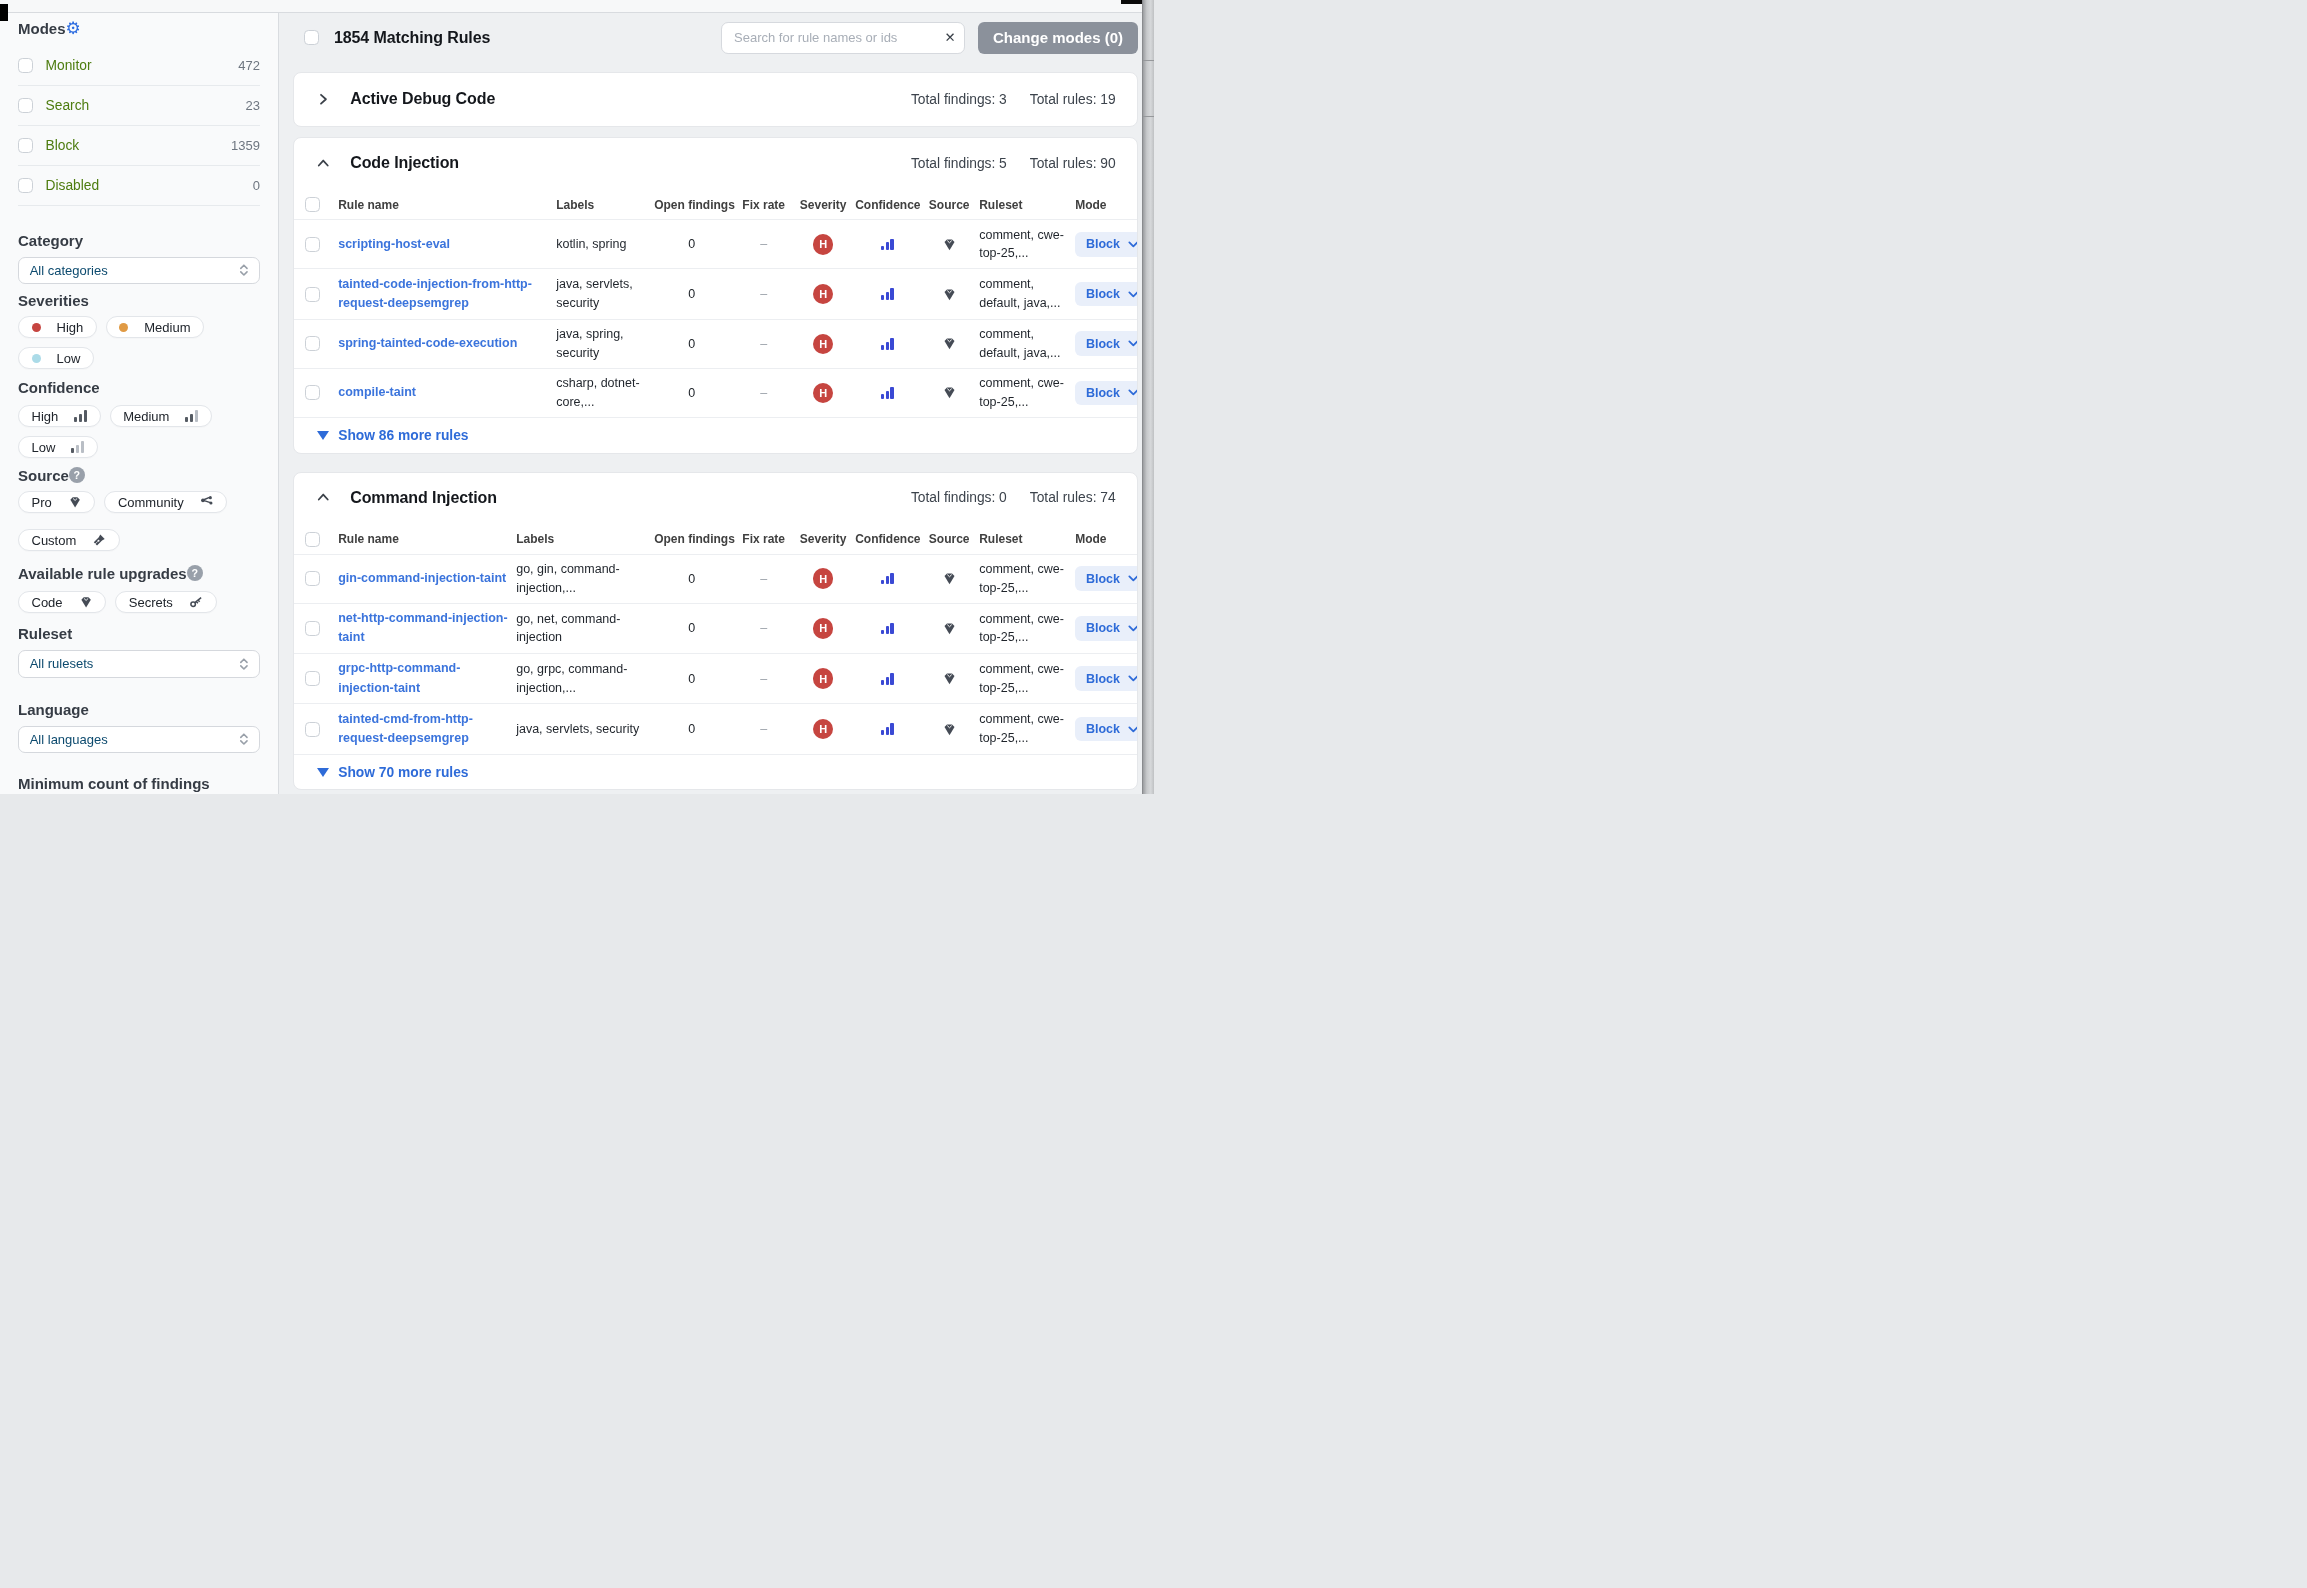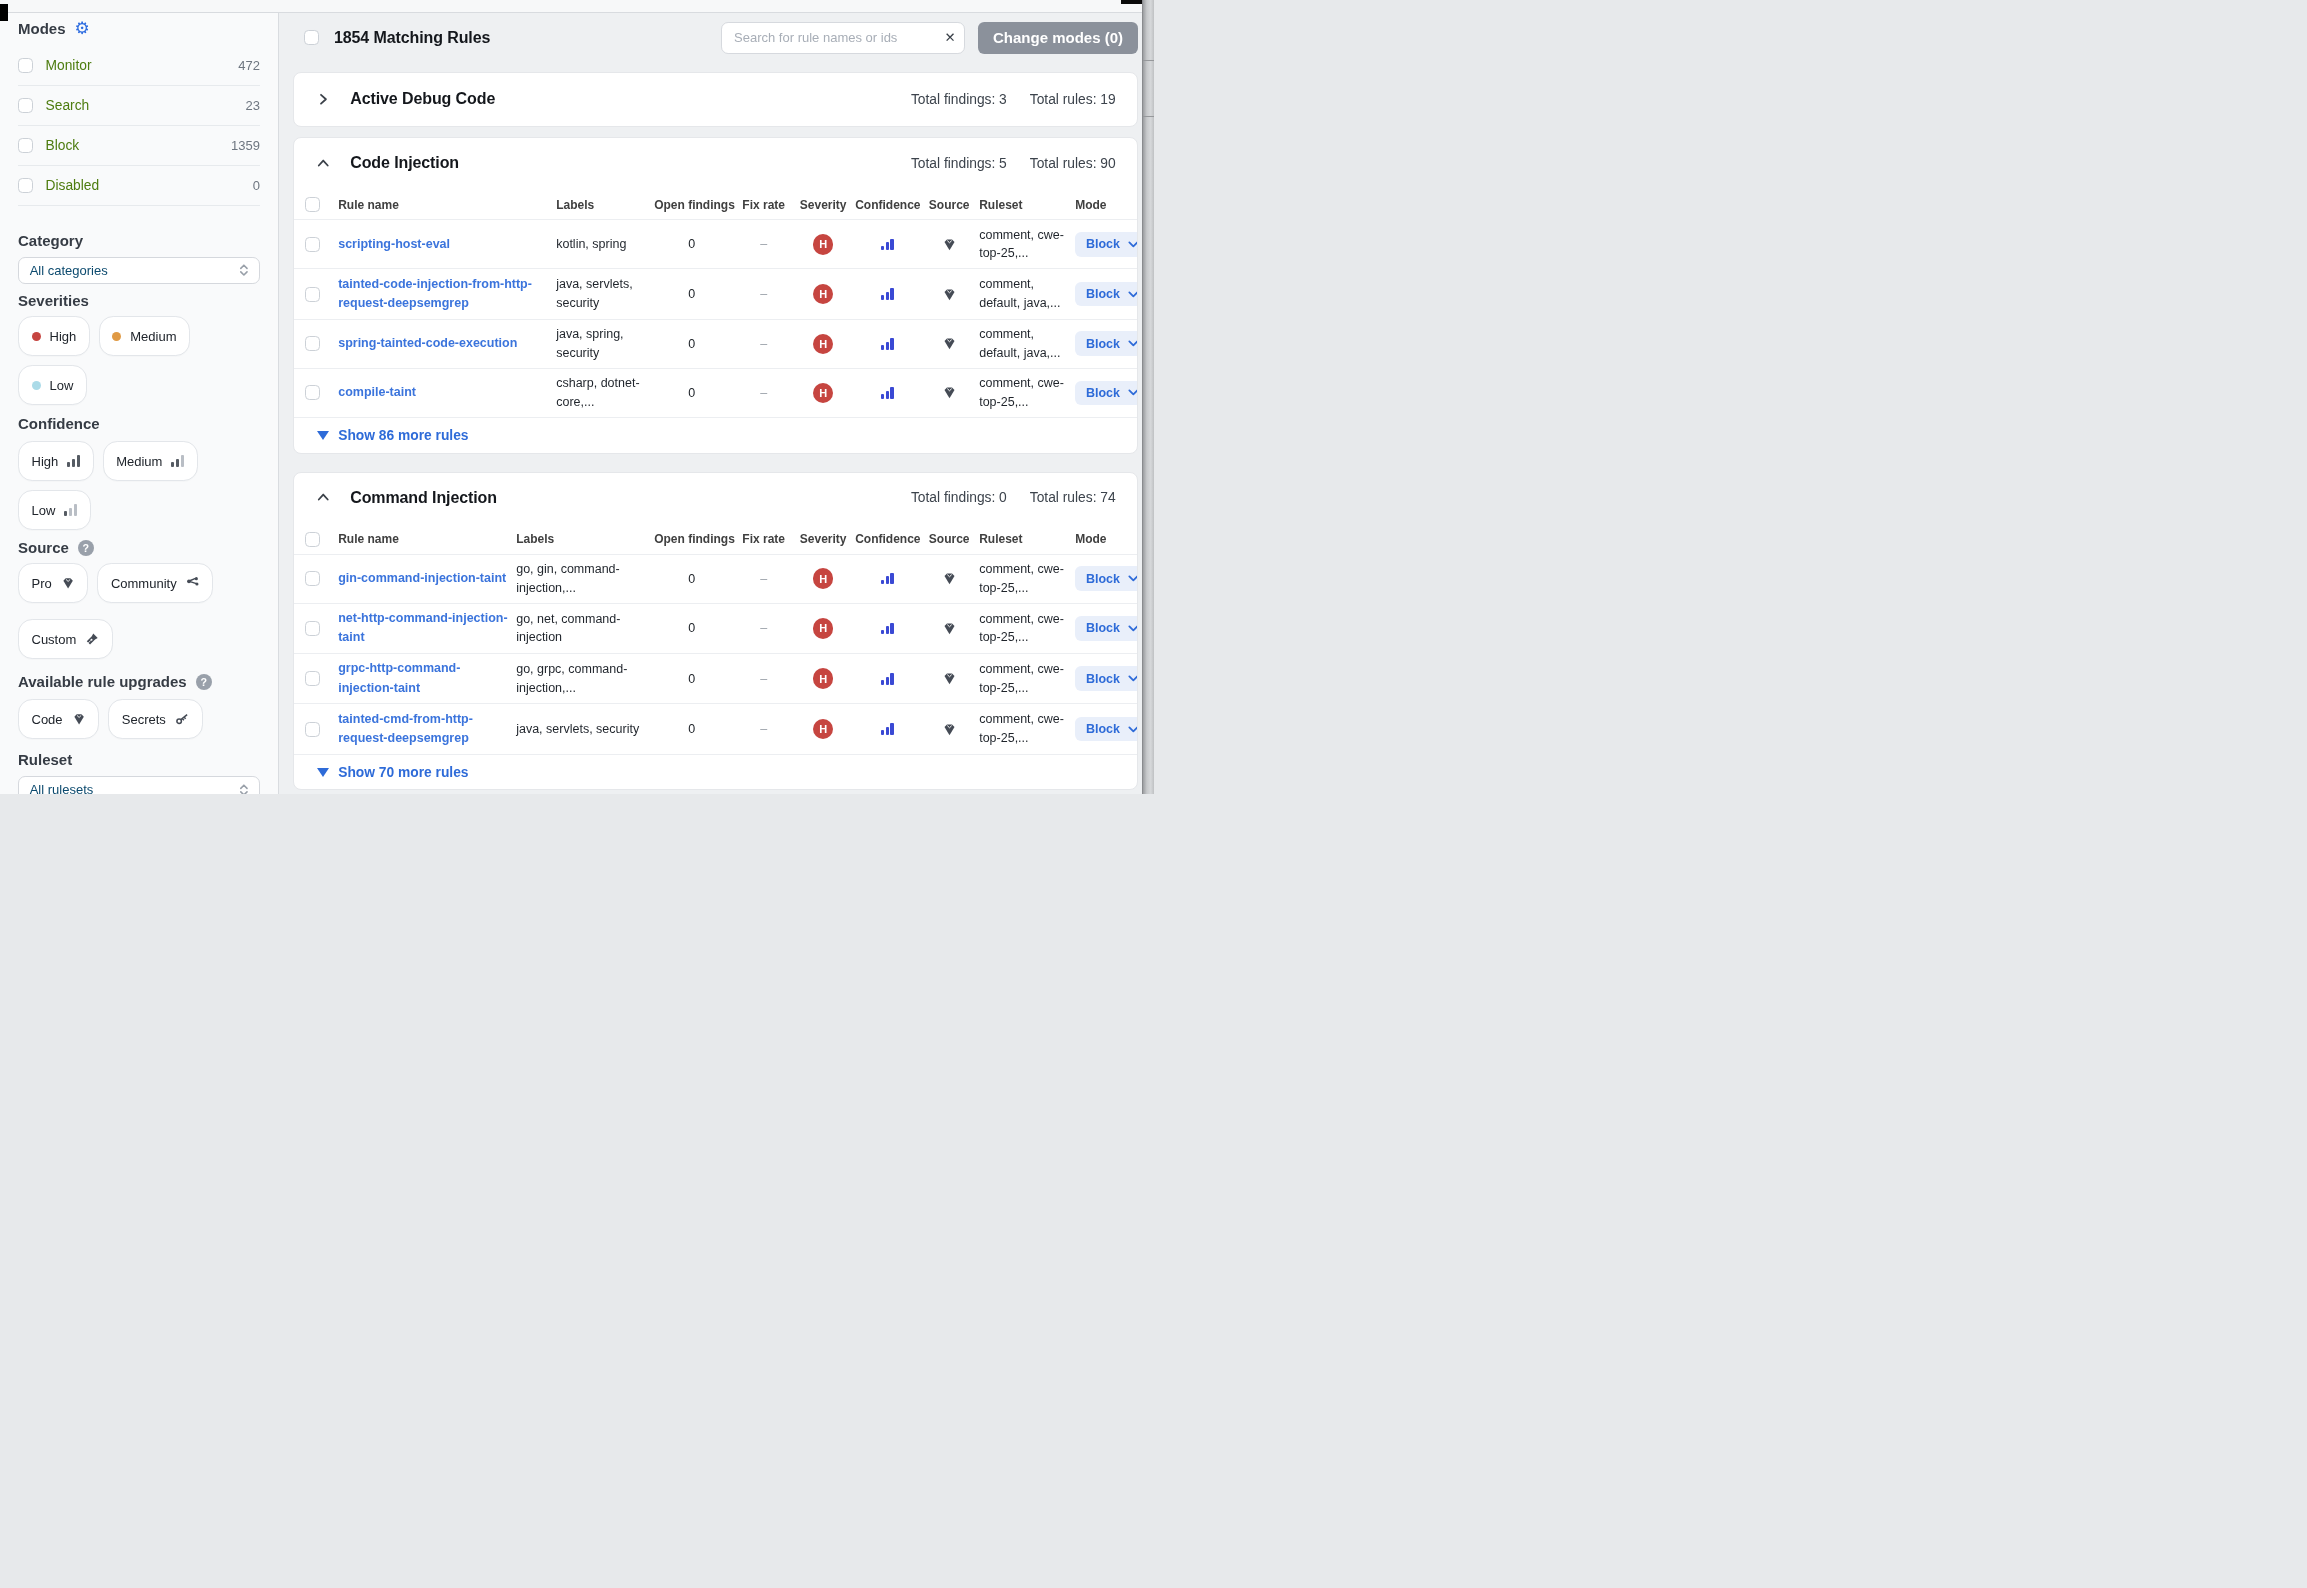--- a/index.html
+++ b/index.html
@@ -7,34 +7,34 @@
   .page{position:relative;width:1154px;height:794px;overflow:hidden;
         font-family:"Liberation Sans","DejaVu Sans",sans-serif;color:#1c2127;background:#eef0f2;}
   
   .topstrip{position:absolute;top:0;left:0;width:100%;height:12.5px;background:#f7f8f9;border-bottom:0.9px solid #d8dbdf;z-index:5;}
   .corner-tl{position:absolute;top:3.6px;left:0;width:8px;height:17px;background:#000;z-index:6;}
   .corner-tr{position:absolute;top:0;right:9.8px;width:23px;height:3.6px;background:#0a0a0a;z-index:7;}
   
   .app{position:absolute;top:12.5px;left:0;right:0;bottom:0;display:flex;}
   
   .sidebar{width:279px;height:100%;background:#f9fafb;border-right:0.9px solid #d9dce0;padding:0 18px;overflow:hidden;flex:none;}
-  .sb-h{display:flex;align-items:center;gap:9px;font-size:15px;font-weight:700;color:#363c45;}
+  .sb-h{display:flex;align-items:flex-start;font-size:15px;font-weight:700;color:#363c45;}
   .gear{font-size:17px;color:#2d6ce0;line-height:1;cursor:pointer;}
   .qmark{width:16px;height:16px;border-radius:50%;background:#99a0aa;color:#fff;font-size:10.7px;font-weight:700;
          display:inline-flex;align-items:center;justify-content:center;}
   .mode-row{display:flex;align-items:center;height:40px;gap:12.5px;border-bottom:0.9px solid #e7eaed;}
   .mode-row:last-child{border-bottom:none;}
   .cb{width:15px;height:15px;border:0.9px solid #ccd1d7;border-radius:4.4px;background:#fff;flex:none;cursor:pointer;}
   .mode-label{font-size:13.8px;color:#4d7c0f;flex:1;}
   .mode-count{font-size:13px;color:#6e7680;}
   .select{height:27.6px;border:0.9px solid #d5d8dd;border-radius:7.1px;background:#fff;display:flex;align-items:center;
           padding:0 10.7px;font-size:13px;color:#0c4a6e;justify-content:space-between;cursor:pointer;}
   .chips{display:flex;gap:9px;flex-wrap:wrap;}
-  .chip{height:40px;border:0.9px solid #e3e6ea;border-radius:14.2px;background:#fff;display:inline-flex;align-items:center;
-        gap:9px;padding:0 12.5px;font-size:13px;color:#20252c;cursor:pointer;box-shadow:0 0.9px 0.9px rgba(0,0,0,0.02);}
+  .chip{height:22px;border:0.9px solid #e3e6ea;border-radius:14.2px;background:#fff;display:inline-flex;align-items:center;
+        gap:16px;padding:0 12.5px;font-size:13px;color:#20252c;cursor:pointer;box-shadow:0 0.9px 0.9px rgba(0,0,0,0.02);}
   .dot{width:9px;height:9px;border-radius:50%;display:inline-block;}
   .dot-high{background:#c64540;}
   .dot-med{background:#e09a44;}
   .dot-low{background:#abdbe8;}
   .bars{display:inline-flex;align-items:flex-end;gap:1.8px;height:11.6px;}
   .bars i{display:block;width:3.1px;border-radius:0.9px;background:#555b63;}
   .bars .b1{height:4.4px;}.bars .b2{height:8px;}.bars .b3{height:11.6px;}
   .bars.gray-med .b3{background:#b9bec5;}
   .bars.gray-low .b2,.bars.gray-low .b3{background:#b9bec5;}
   .bars.blue i{background:#3a49d4;width:3.1px;}

